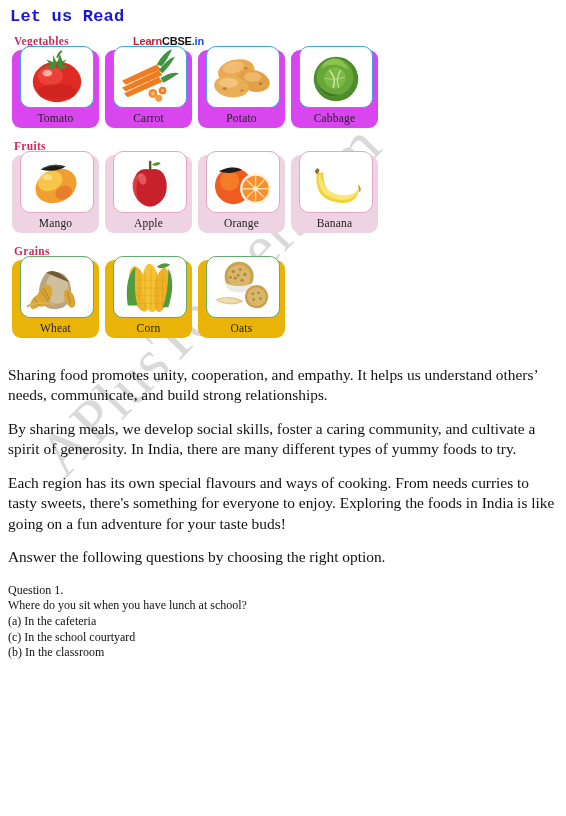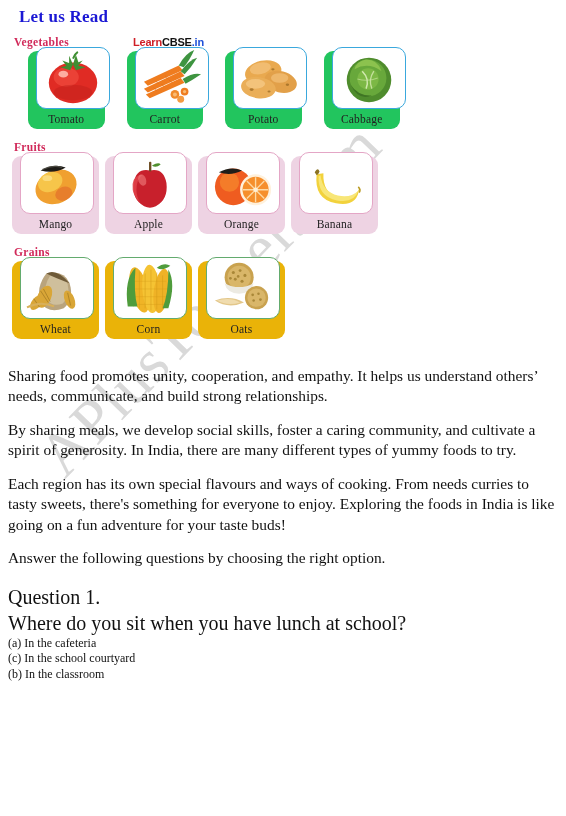--- a/index.html
+++ b/index.html
@@ -36,24 +36,24 @@
 
   
   #page {
     position: relative;
     z-index: 10;
     padding: 0;
   }
 
   #title {
     color: #1a17d4;
-    font-family: Liberation Serif, serif;
+    font-family: Liberation Mono, monospace;
     font-size: 17px;
     font-weight: 700;
-    padding: 7px 0 0 19px;
+    padding: 7px 0 0 10px;
     letter-spacing: .2px;
   }
 
   
   #chart {
     position: relative;
     margin: 9px 0 0 0;
     width: 400px;
     height: 330px;
   }
@@ -97,21 +97,21 @@
     left: 0;
     right: 0;
     bottom: 4px;
     text-align: center;
     font-family: "Liberation Serif", serif;
     font-size: 11.5px;
     color: #222;
     letter-spacing: .2px;
   }
   
-  .veg  .card            { background: #22c55e; margin-left: 16px; }
+  .veg  .card            { background: #d946ef; }
   .veg  .card .photo     { border: 1.4px solid #3aa8dd; }
   .fruit .card           { background: #eed3e3; }
   .fruit .card .photo    { border: 1.4px solid #e4a6c6; }
   .grain .card           { background: #eab308; }
   .grain .card .photo    { border: 1.4px solid #63ab6e; }
 
   .grp { margin-bottom: 12px; }
 
   
   #cbse-mark {
@@ -132,21 +132,21 @@
   #body-copy { padding: 0 8px 0 8px; }
   .para {
     font-family: "Liberation Serif", serif;
     font-size: 15.4px;
     line-height: 1.33;
     margin: 0 0 13px 0;
     color: #111;
   }
   .qline {
     font-family: "Liberation Serif", serif;
-    font-size: 20px;
+    font-size: 12px;
     line-height: 1.30;
     margin: 0;
     color: #111;
   }
   #q-block { margin-top: 15px; }
   .opt { font-size: 12px; line-height: 1.30; margin: 0; }
 </style>
 </head>
 <body>
 

